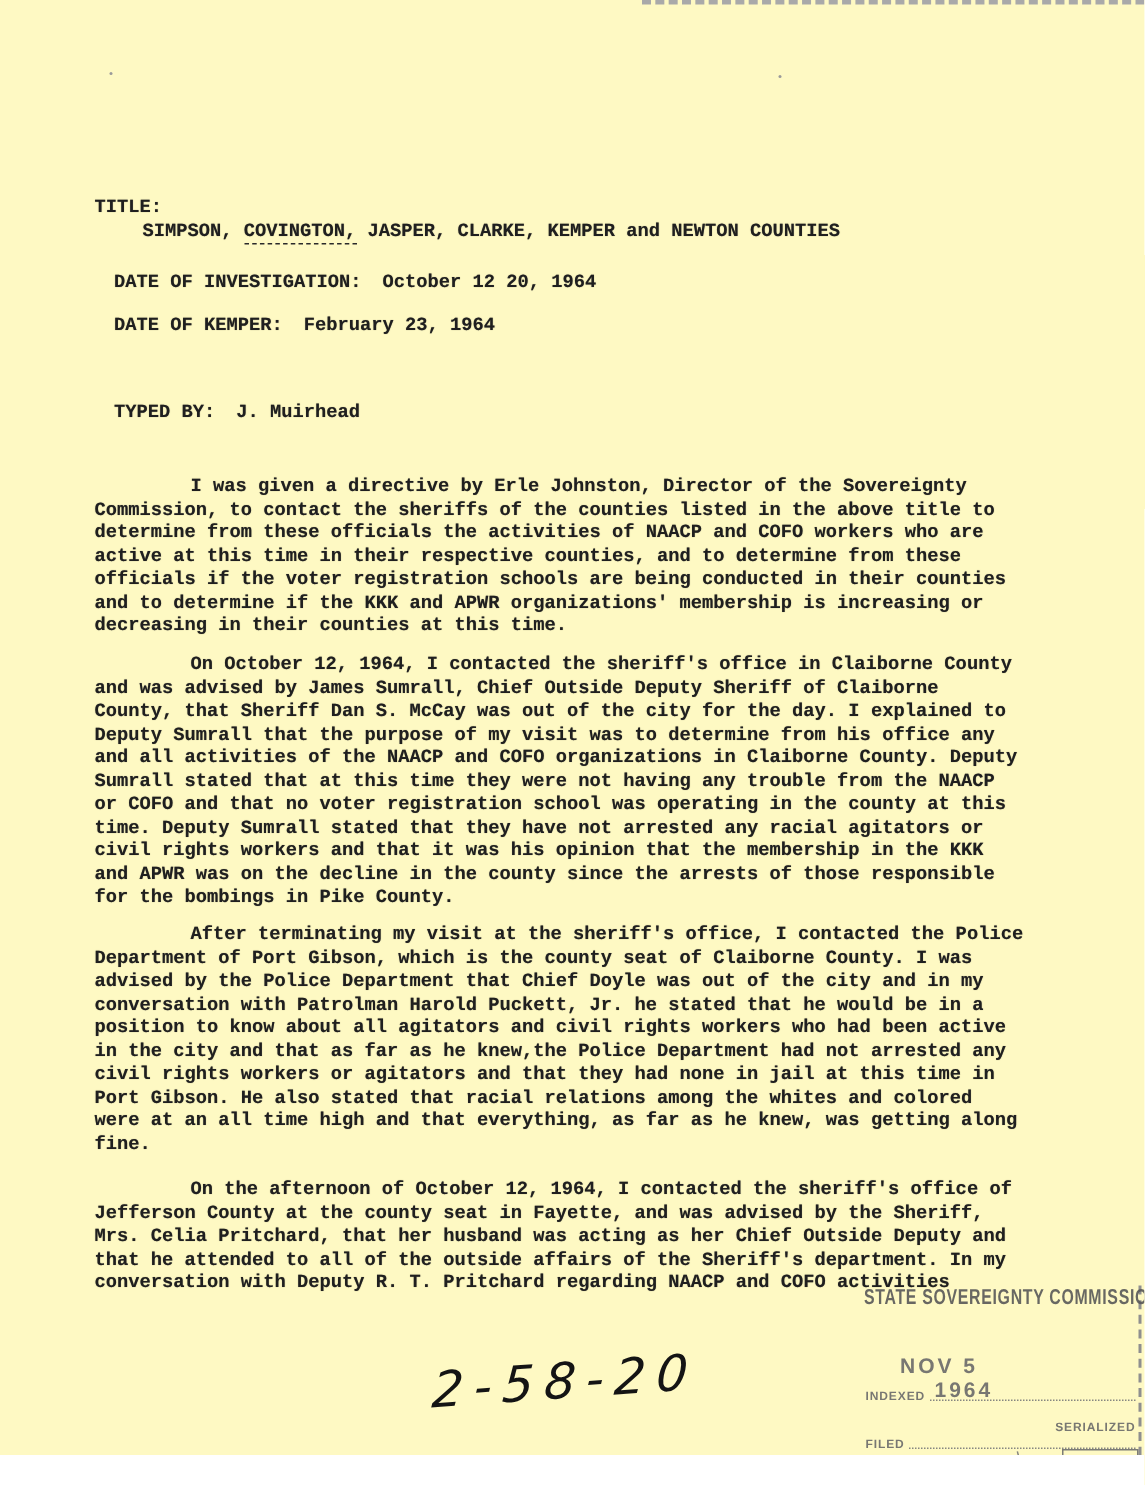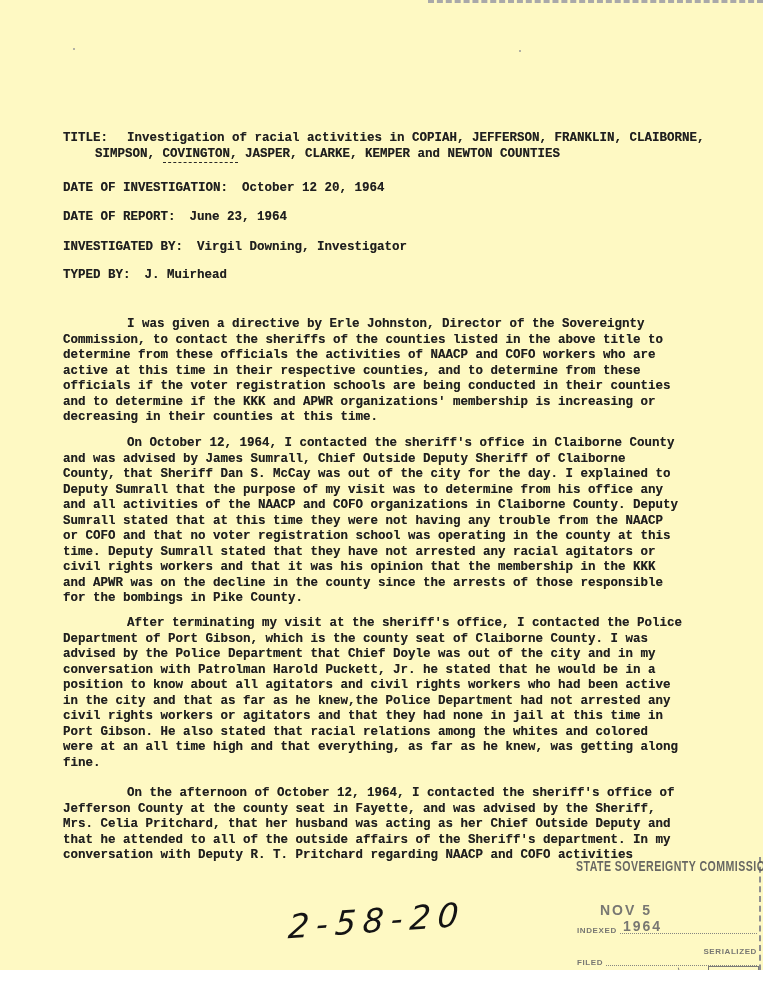--- a/index.html
+++ b/index.html
@@ -28,21 +28,21 @@
   .abs { position: absolute; }
 
   
   #title-block { left: 63px; top: 131px; width: 660px; }
   .title-row { display: flex; }
   .title-label { margin-right: 19px; white-space: nowrap; }
   .title-line2 { margin-left: 32px; white-space: nowrap; }
   .dashed-underline { border-bottom: 1.6px dashed #2a2a2a; padding-bottom: 1px; }
 
   .field-row { position: absolute; left: 63px; display: flex; white-space: nowrap; }
-  .field-label { margin-right: 14px; }
+  .field-label { margin-right: 14px; margin-left: 13px; }
 
   
   .para {
     position: absolute;
     left: 63px;
     width: 622px;
     text-indent: 64px;
     text-align: left;
   }
 
@@ -166,38 +166,33 @@
 <div id="scan-page">
 
   <div id="artifact-top-edge"></div>
   <div id="artifact-right-edge"></div>
   <div id="speck-1" class="speck"></div>
   <div id="speck-2" class="speck"></div>
 
   <div id="title-block" class="abs tw">
     <div class="title-row">
       <span class="title-label">TITLE:</span>
-      <span>Investigation of racial activities in COPIAH, JEFFERSON, FRANKLIN, CLAIBORNE,</span>
     </div>
     <div class="title-line2">
       <span>SIMPSON, </span><span class="dashed-underline">COVINGTON,</span><span> JASPER, CLARKE, KEMPER and NEWTON COUNTIES</span>
     </div>
   </div>
 
   <div class="field-row tw" style="top:181px">
     <span class="field-label">DATE OF INVESTIGATION:</span>
     <span>October 12 20, 1964</span>
   </div>
   <div class="field-row tw" style="top:210px">
-    <span class="field-label">DATE OF REPORT:</span>
-    <span>June 23, 1964</span>
-  </div>
-  <div class="field-row tw" style="top:240px">
-    <span class="field-label">INVESTIGATED BY:</span>
-    <span>Virgil Downing, Investigator</span>
+    <span class="field-label">DATE OF KEMPER:</span>
+    <span>February 23, 1964</span>
   </div>
   <div class="field-row tw" style="top:268px">
     <span class="field-label">TYPED BY:</span>
     <span>J. Muirhead</span>
   </div>
 
   <div class="para tw" style="top:317px">I was given a directive by Erle Johnston, Director of the Sovereignty Commission, to contact the sheriffs of the counties listed in the above title to determine from these officials the activities of NAACP and COFO workers who are active at this time in their respective counties, and to determine from these officials if the voter registration schools are being conducted in their counties and to determine if the KKK and APWR organizations' membership is increasing or decreasing in their counties at this time.</div>
   <div class="para tw" style="top:436px">On October 12, 1964, I contacted the sheriff's office in Claiborne County and was advised by James Sumrall, Chief Outside Deputy Sheriff of Claiborne County, that Sheriff Dan S. McCay was out of the city for the day. I explained to Deputy Sumrall that the purpose of my visit was to determine from his office any and all activities of the NAACP and COFO organizations in Claiborne County.  Deputy Sumrall stated that at this time they were not having any trouble from the NAACP or COFO and that no voter registration school was operating in the county at this time.  Deputy Sumrall stated that they have not arrested any racial agitators or civil rights workers and that it was his opinion that the membership in the KKK and APWR was on the decline in the county since the arrests of those responsible for the bombings in Pike County.</div>
   <div class="para tw" style="top:616px">After terminating my visit at the sheriff's office, I contacted the Police Department of Port Gibson, which is the county seat of Claiborne County.  I was advised by the Police Department that Chief Doyle was out of the city and in my conversation with Patrolman Harold Puckett, Jr. he stated that he would be in a position to know about all agitators and civil rights workers who had been active in the city and that as far as he knew,the Police Department had not arrested any civil rights workers or agitators and that they had none in jail at this time in Port Gibson.  He also stated that racial relations among the whites and colored were at an all time high and that everything, as far as he knew, was getting along fine.</div>
   <div class="para tw" style="top:786px">On the afternoon of October 12, 1964, I contacted the sheriff's office of Jefferson County at the county seat in Fayette, and was advised by the Sheriff, Mrs. Celia Pritchard, that her husband was acting as her Chief Outside Deputy and that he attended to all of the outside affairs of the Sheriff's department. In my conversation with Deputy R. T. Pritchard regarding NAACP and COFO activities</div>

